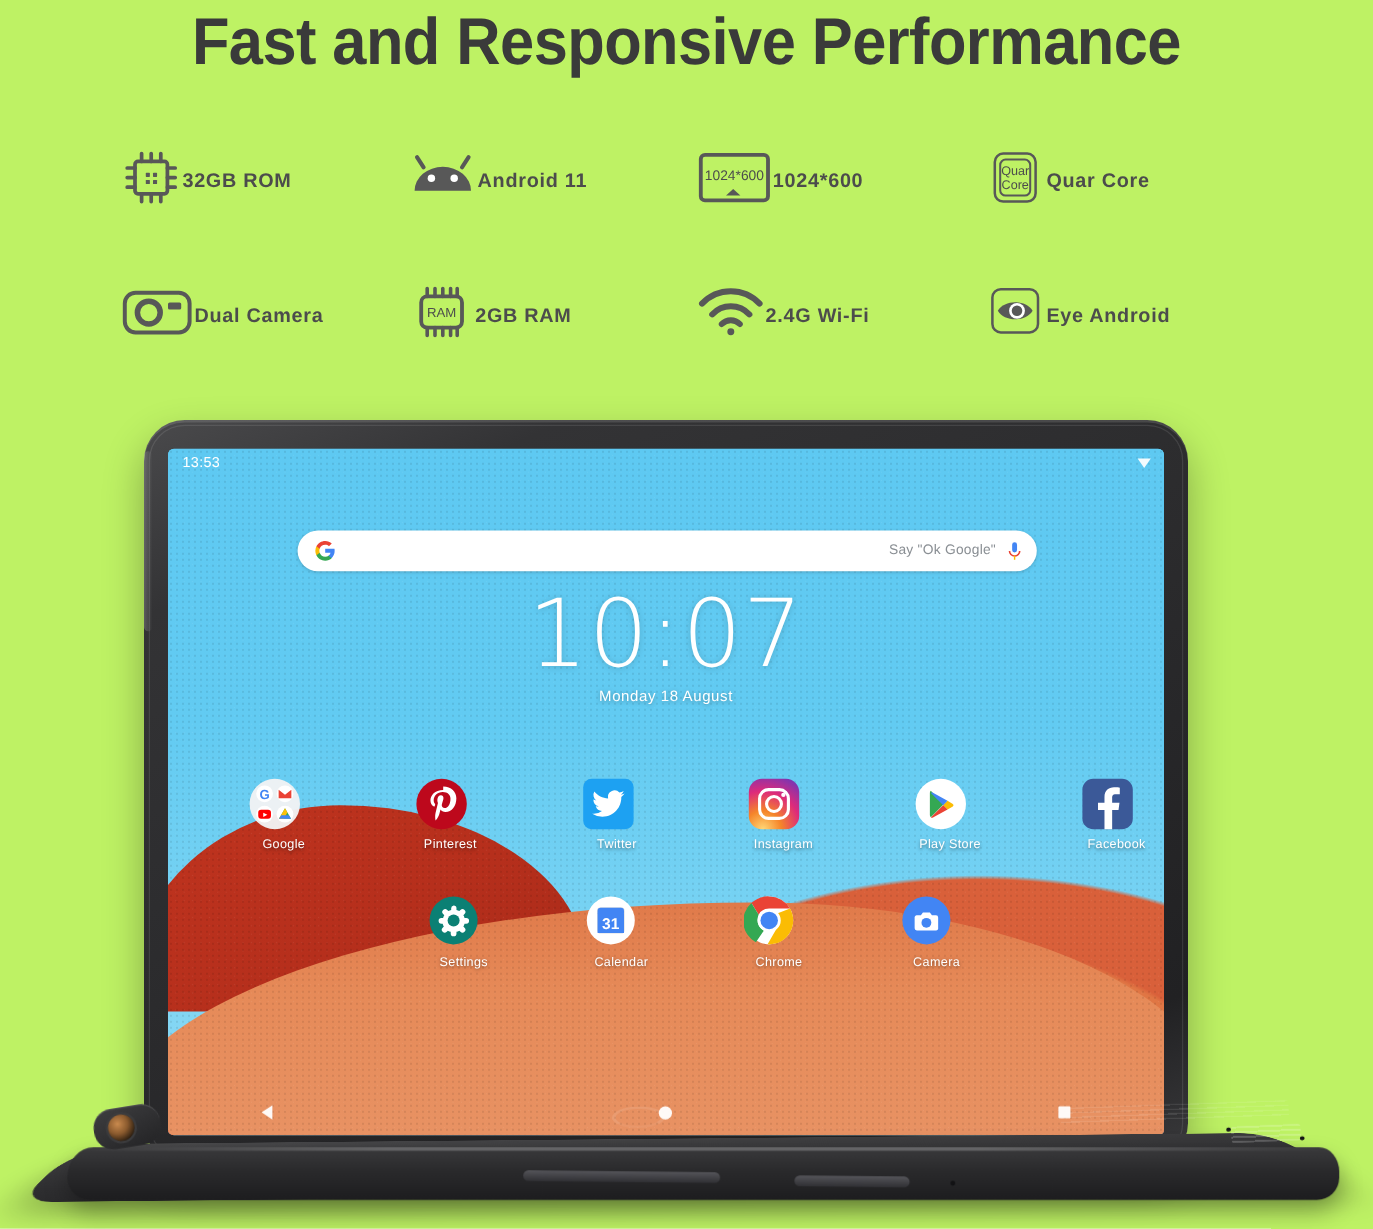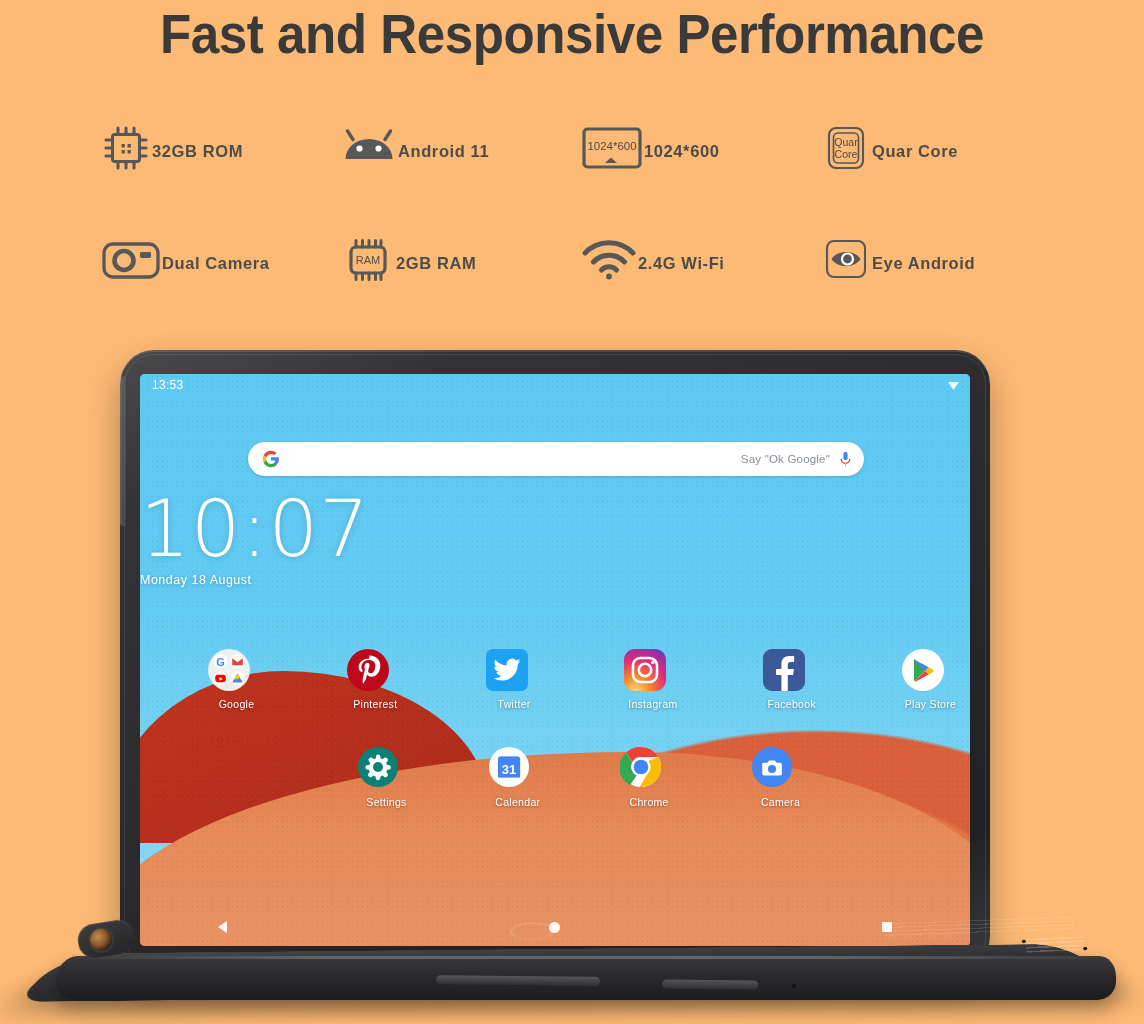--- a/index.html
+++ b/index.html
@@ -2,21 +2,21 @@
 <html><head>
 <meta charset="utf-8">
 <style>
   * { margin:0; padding:0; box-sizing:border-box; }
   html, body {
     width:1144px; height:1024px;
     background:#ffffff;
     font-family:"Liberation Sans", sans-serif;
     overflow:hidden;
   }
-  .page { position:relative; width:1144px; height:1024px; background:#fdba74; }
+  .page { position:relative; width:1144px; height:1024px; background:#bef264; }
 
   
   .headline {
     position:absolute; left:0; top:2px; width:1144px;
     text-align:center;
     font-family:"Liberation Sans Narrow","Liberation Sans",sans-serif;
     font-size:55px; font-weight:700; color:#3a3a3a;
     letter-spacing:-0.5px;
     transform:scaleX(0.93); transform-origin:center top;
     white-space:nowrap;
@@ -122,21 +122,21 @@
     display:flex; align-items:center; padding:0 12px 0 14px;
     box-shadow:0 1px 3px rgba(0,0,0,.17);
   }
   .g-logo { width:18px; height:18px; flex:0 0 auto; }
   .sb-spacer { flex:1 1 auto; }
   .sb-hint { font-size:11.5px; color:#8a8f94; letter-spacing:.2px; margin-right:9px; }
   .mic { width:13px; height:17px; flex:0 0 auto; }
 
   
   .clock-widget {
-    position:absolute; left:0; top:118px; width:100%; z-index:5;
+    position:absolute; left:0; top:118px; width:100%; text-align:center; z-index:5;
   }
   .clock-big {
     font-family:"DejaVu Sans","Liberation Sans",sans-serif;
     font-size:78px; font-weight:300; color:#ffffff;
     line-height:.96; letter-spacing:1px;
     text-shadow:0 1px 6px rgba(0,0,0,.16);
   }
   .clock-date {
     margin-top:6px; font-size:12.5px; color:#ffffff; font-weight:400;
     letter-spacing:.5px; text-shadow:0 1px 4px rgba(0,0,0,.30);
@@ -447,38 +447,38 @@
               <circle cx="22" cy="22" r="6.2" fill="none" stroke="#fff" stroke-width="2.6"></circle>
               <circle cx="29.8" cy="14.4" r="1.8" fill="#fff"></circle>
             </svg>
           </div>
           <div class="app-name">Instagram</div>
         </div>
 
         <div class="app">
           <div class="app-ico">
             <svg width="44" height="44" viewBox="0 0 44 44">
-              <rect x="1" y="1" width="42" height="42" rx="9" fill="#3b5998"></rect>
-              <path d="M25.8 43V27.1h5.3l.8-6.2h-6.1v-3.95c0-1.8.5-3.02 3.08-3.02h3.29V8.37c-.57-.07-2.52-.25-4.79-.25-4.74 0-7.98 2.9-7.98 8.2v4.57H14v6.2h5.4V43z" fill="#fff"></path>
-            </svg>
-          </div>
-          <div class="app-name">Facebook</div>
-        </div>
-
-        <div class="app">
-          <div class="app-ico">
-            <svg width="44" height="44" viewBox="0 0 44 44">
               <circle cx="22" cy="22" r="21" fill="#fff"></circle>
               <path d="M13.5 11.2c-.4.35-.6.9-.6 1.6v18.4c0 .7.2 1.25.6 1.6l.2.15 10.3-10.3v-.4L13.7 11.05z" fill="#34A853"></path>
               <path d="M27.5 26.6l-3.5-3.45v-.4l3.5-3.45.1.05 4.1 2.35c1.2.65 1.2 1.8 0 2.5l-4.1 2.35z" fill="#FBBC04"></path>
               <path d="M27.6 26.55L24 22.95 13.7 33.2c.4.4 1.05.45 1.8.05l12.1-6.7" fill="#EA4335"></path>
               <path d="M27.6 19.35L15.5 12.7c-.75-.4-1.4-.35-1.8.05L24 22.95z" fill="#4285F4"></path>
             </svg>
           </div>
           <div class="app-name">Play Store</div>
+        </div>
+
+        <div class="app">
+          <div class="app-ico">
+            <svg width="44" height="44" viewBox="0 0 44 44">
+              <rect x="1" y="1" width="42" height="42" rx="9" fill="#3b5998"></rect>
+              <path d="M25.8 43V27.1h5.3l.8-6.2h-6.1v-3.95c0-1.8.5-3.02 3.08-3.02h3.29V8.37c-.57-.07-2.52-.25-4.79-.25-4.74 0-7.98 2.9-7.98 8.2v4.57H14v6.2h5.4V43z" fill="#fff"></path>
+            </svg>
+          </div>
+          <div class="app-name">Facebook</div>
         </div>
       </div>
 
       <div class="app-row row-dock">
 
         <div class="app">
           <div class="app-ico">
             <svg width="42" height="42" viewBox="0 0 42 42">
               <circle cx="21" cy="21" r="20" fill="#0b8074"></circle>
               <path d="M21 9.5l2.1 3.1a9 9 0 0 1 2.3.95l3.6-.8 2.35 2.35-.8 3.6a9 9 0 0 1 .95 2.3l3.1 2.1v3.3l-3.1 2.1a9 9 0 0 1-.95 2.3l.8 3.6-2.35 2.35-3.6-.8a9 9 0 0 1-2.3.95L21 39.5" fill="none"></path>

